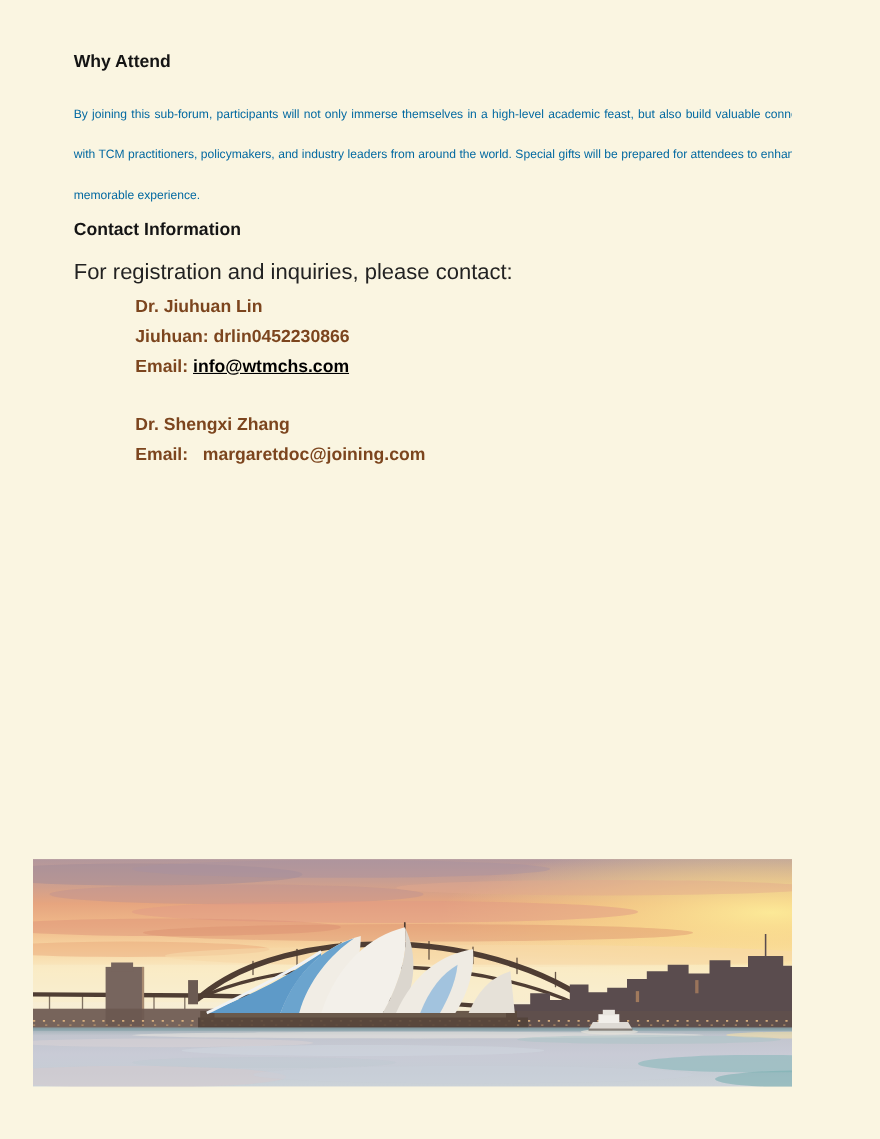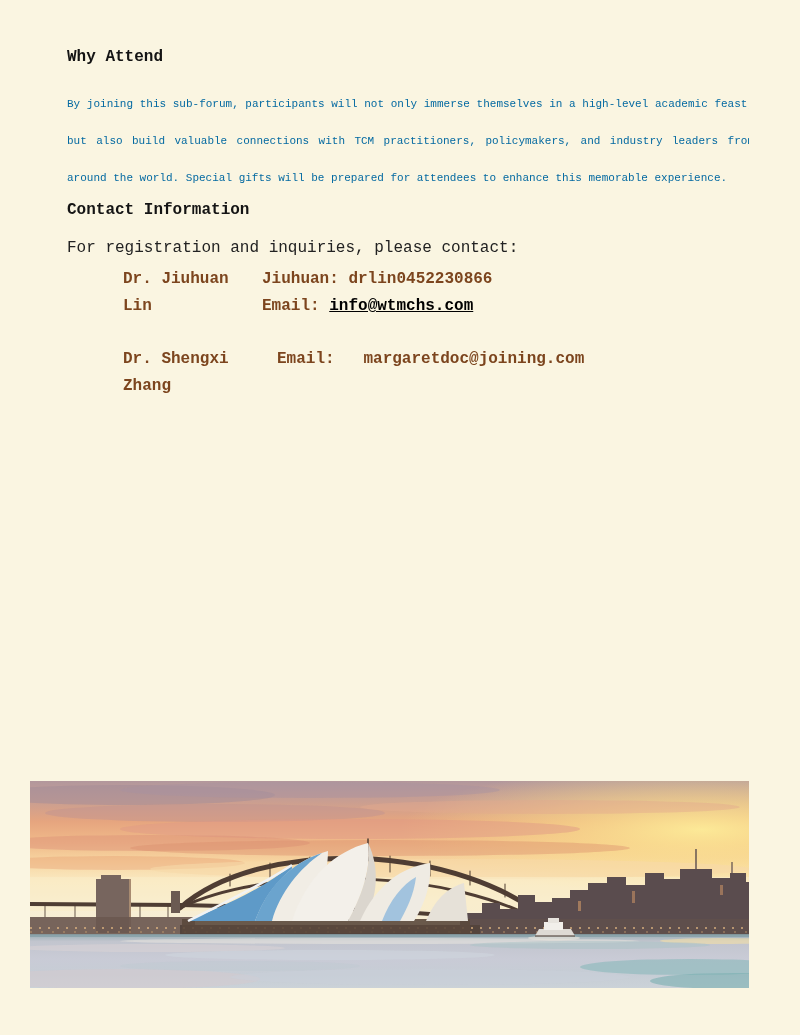--- a/index.html
+++ b/index.html
@@ -1,33 +1,32 @@
 <!DOCTYPE html>
 <html><head>
 <meta charset="utf-8">
 <style>
   html,body { margin:0; padding:0; background:#FAF5E1; }
   .page {
     position:relative; width:720px; height:1035px;
     background:#FAF5E1; overflow:hidden;
-    font-family:Liberation Mono, monospace;
+    font-family:Liberation Sans, sans-serif;
     color:#1D1D1B;
-    padding-left:29px;
   }
   .content { position:absolute; left:67px; top:46px; width:687px; }
   .heading { font-weight:bold; font-size:16px; line-height:22px; color:#141414; }
   .para {
     margin-top:18px; font-size:11px; line-height:37px;
     text-align:justify; color:#0369a1;
   }
   .heading-2 { margin-top:2px; }
-  .intro { margin-top:16px; font-size:16px; line-height:22px; color:#222; }
+  .intro { margin-top:16px; font-size:20px; line-height:22px; color:#222; }
   .contact-entry {
     display:flex; align-items:flex-start; margin-left:56px;
-    font-weight:bold; font-size:16px; color:#7C451E;
+    font-weight:bold; font-size:16px; color:#7C451E;flex-direction:column;
   }
   .contact-entry.first  { margin-top:7px; }
   .contact-entry.second { margin-top:26px; }
   .contact-entry .name  { flex:none; line-height:27px; }
   .contact-entry.first  .name { width:139px; }
   .contact-entry.second .name { width:154px; }
   .contact-entry .details { line-height:27px; }
   .contact-entry .detail-line { white-space:pre-wrap; }
   a.email-link { color:#000000; text-decoration:underline; font-weight:bold; }
   .photo {

